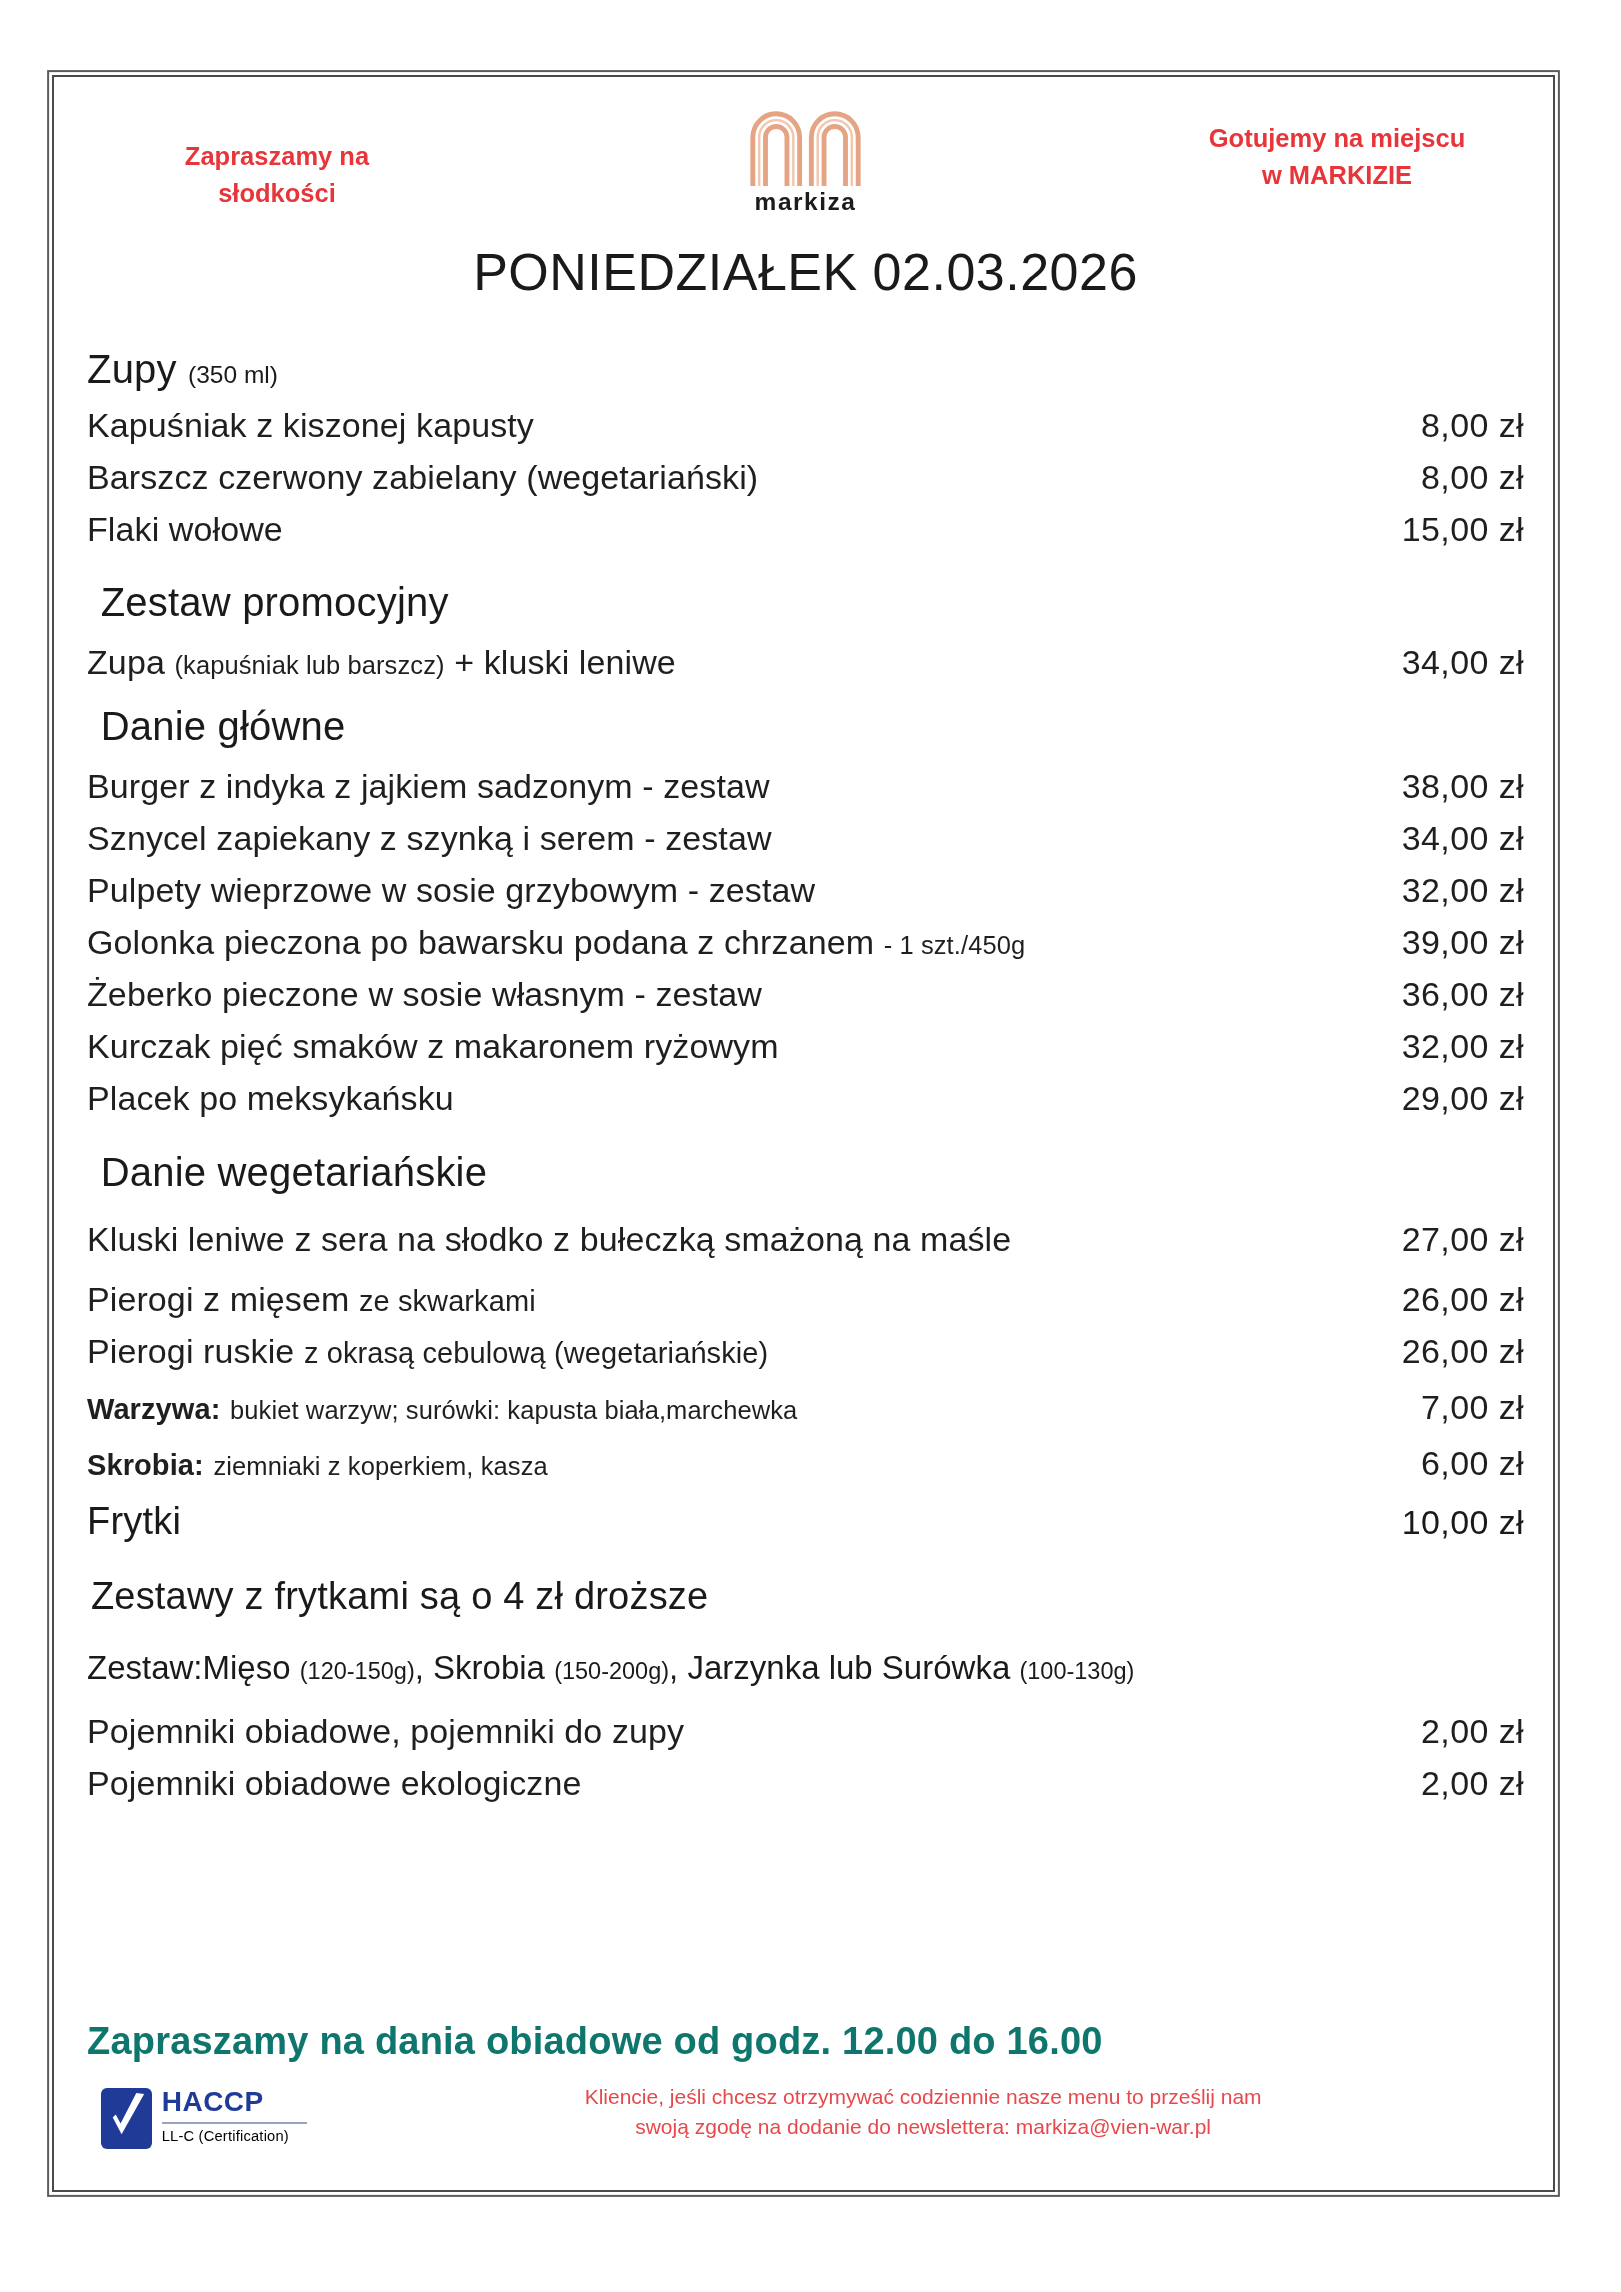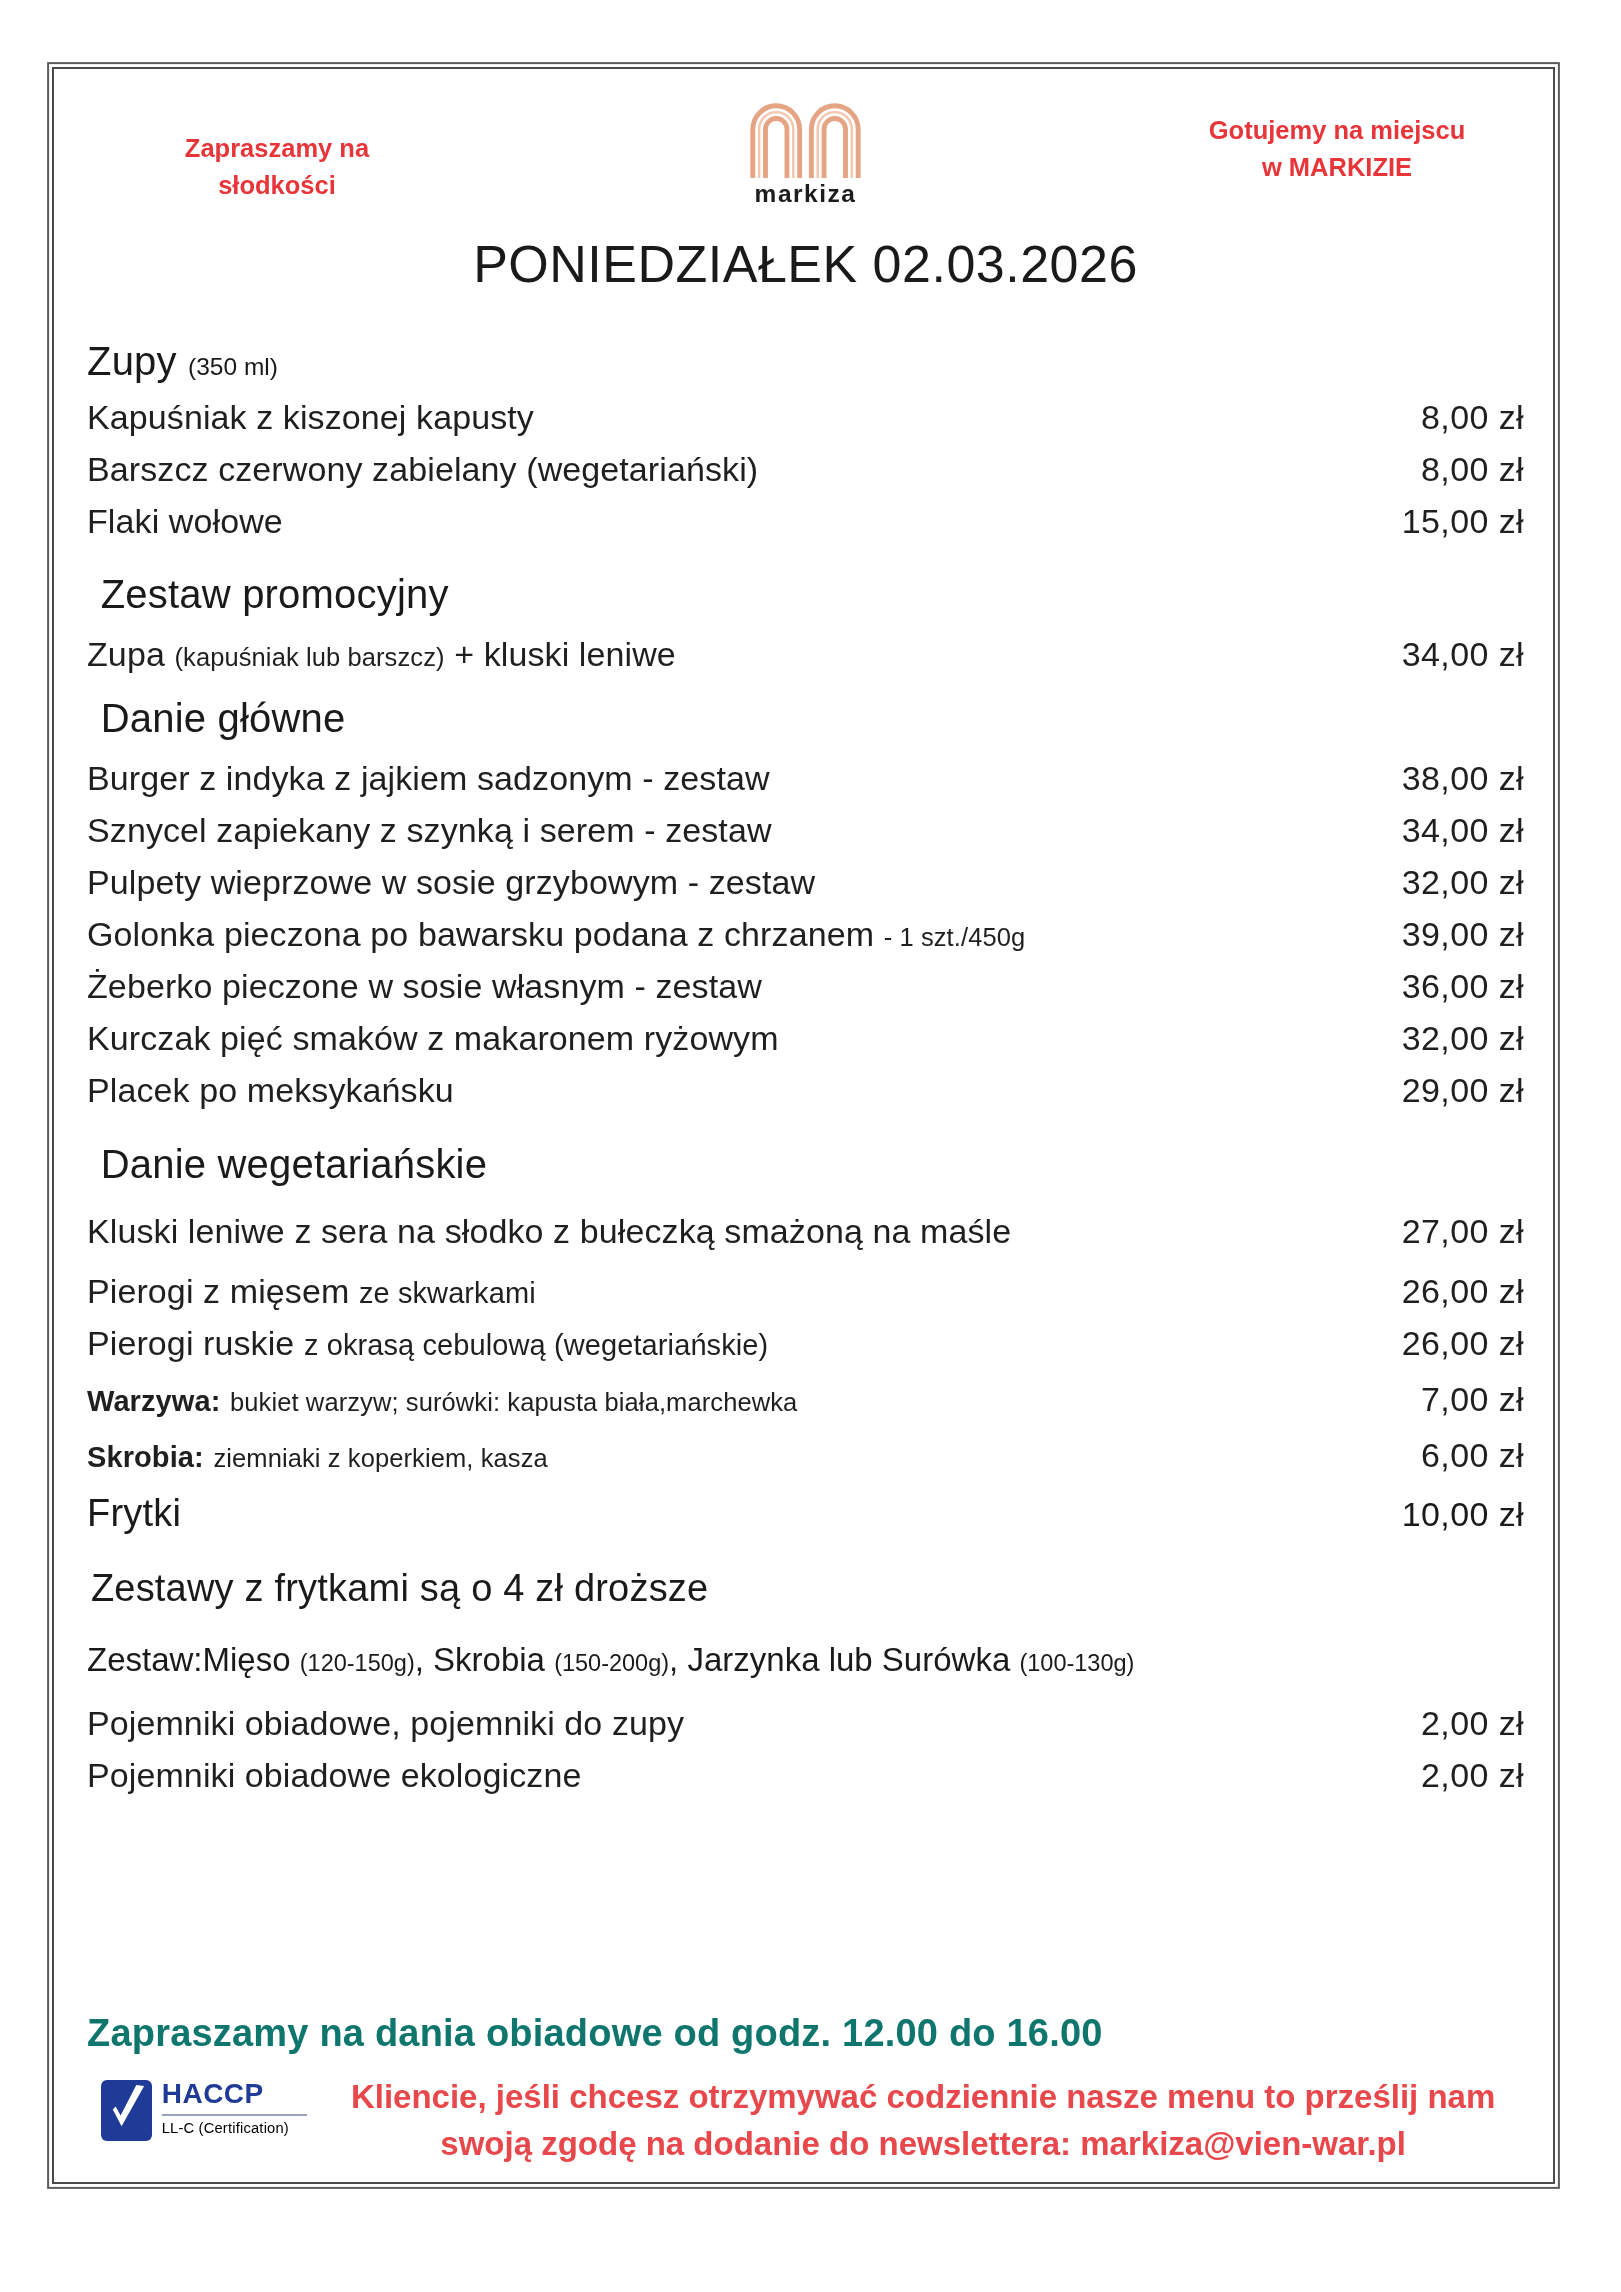--- a/index.html
+++ b/index.html
@@ -10,21 +10,21 @@
   body {
     width: 1621px;
     height: 2293px;
     font-family: "Liberation Sans", sans-serif;
     color: #1a1a1a;
     -webkit-font-smoothing: antialiased;
   }
 
   .page {
     position: absolute;
-    left: 0; top: 0;
+    left: 0; top: 8px;
     width: 1621px;
     height: 2268px;
     overflow: hidden;
   }
 
   
   .frame {
     position: absolute;
     left: 52px;
     top: 67px;
@@ -220,22 +220,22 @@
     color: #000000;
     letter-spacing: 0.2px;
   }
   .newsletter {
     position: absolute;
     left: 245px;
     right: 9.8px;
     top: 57px;
     text-align: center;
     color: #e8484b;
-    font-size: 33px;
-    font-weight: 700;
+    font-size: 21px;
+    font-weight: 400;
     line-height: 1.40;
   }
 </style>
 </head>
 <body>
 
 <div class="page">
   <div class="frame">
     <div class="inner">
 

